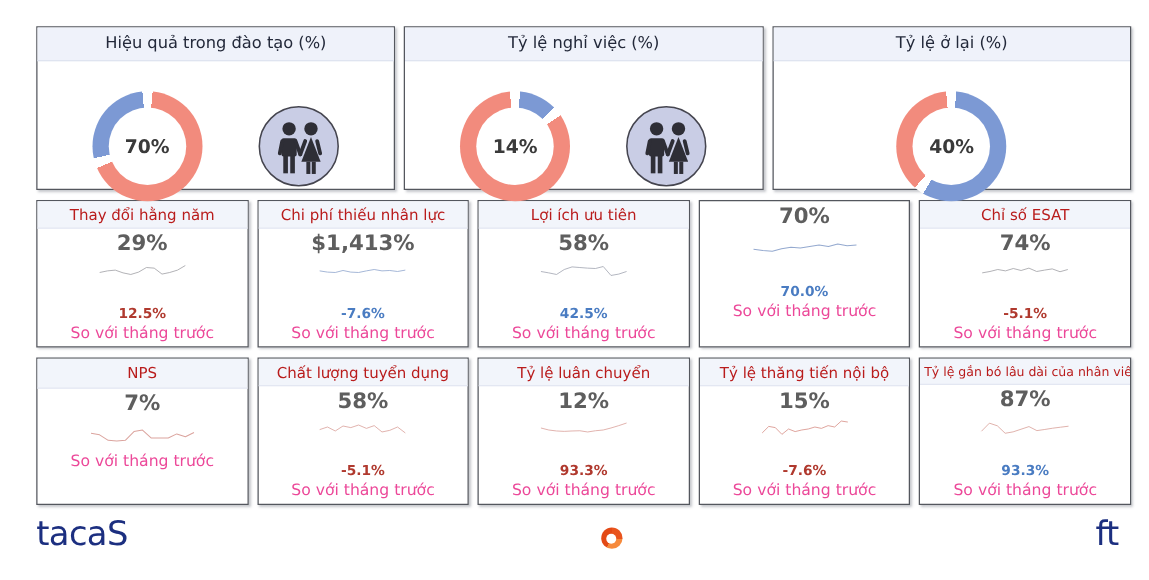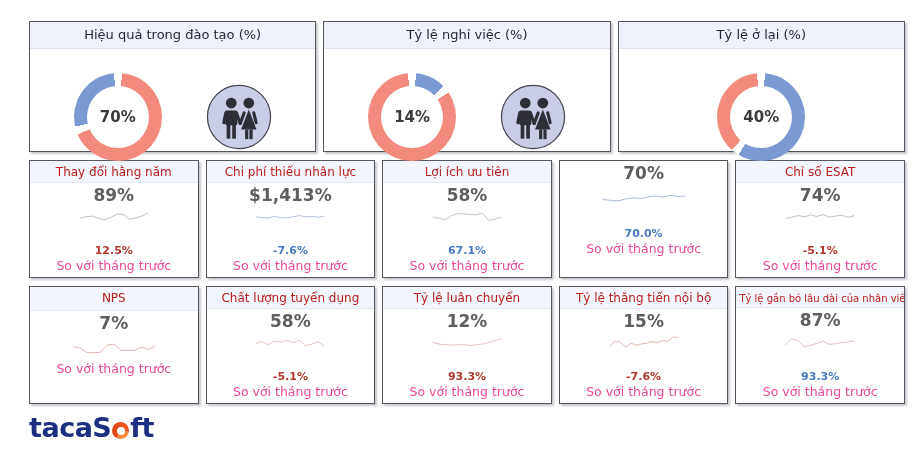--- a/index.html
+++ b/index.html
@@ -39,23 +39,23 @@
     font-size:12px;color:#b91c1c;padding:4px 3px 5px;
     white-space:nowrap;overflow:hidden;
   }
   .card-head.small{font-size:10px;padding-top:6px;}
   .card-value{font-size:17px;font-weight:bold;color:#5e5e5e;margin-top:3px;line-height:1.15;}
   .spark{width:112px;height:25px;margin:1px auto 0;display:block;}
   .card-change{font-size:11px;font-weight:bold;margin-top:17px;}
   .card-note{font-size:12.5px;color:#ec4899;margin-top:1px;padding-bottom:4px;}
   
   .logo{
-    display:flex;justify-content:flex-start;align-items:center;
+    display:flex;justify-content:space-between;align-items:center;
     padding-right:10px;margin-top:7px;
-    font-size:27px;font-weight:bold;color:#1C2F80;letter-spacing:-.5px;
+    font-size:27px;font-weight:normal;color:#1C2F80;letter-spacing:-.5px;
   }
   .logo-o{
     width:17px;height:17px;border-radius:50%;position:relative;
     margin:6px 1px 0;display:inline-block;
     background:conic-gradient(#E9541D 0 27%,#F68A3C 27% 58%,#E34A16 58% 100%);
   }
   .logo-o::after{content:"";position:absolute;inset:4.5px;background:#fff;border-radius:50%;}
 </style>
 </head>
 <body>
@@ -138,21 +138,21 @@
         </div>
       </div>
     </section>
 
   </div>
 
   <div class="row">
 
     <section class="card">
       <header class="card-head">Thay đổi hằng năm</header>
-      <div class="card-value">89%</div>
+      <div class="card-value">29%</div>
       <svg class="spark" viewBox="0 0 120 34">
           <polyline points="4.0,19.6 14.2,17.5 24.4,16.5 34.5,20.1 44.7,22.2 54.9,19.1 65.1,13.1 75.3,13.9 85.5,21.7 95.6,19.6 105.8,16.5 116.0,10.5" fill="none" stroke="#a3a3a8" stroke-width="1.1" stroke-linejoin="round"></polyline>
         </svg>
       <div class="card-change" style="color: rgb(176, 57, 46);">12.5%</div>
       <div class="card-note">So với tháng trước</div>
     </section>
 
     <section class="card">
       <header class="card-head">Chi phí thiếu nhân lực</header>
       <div class="card-value">$1,413%</div>
@@ -162,21 +162,21 @@
       <div class="card-change" style="color: rgb(74, 124, 194);">-7.6%</div>
       <div class="card-note">So với tháng trước</div>
     </section>
 
     <section class="card">
       <header class="card-head">Lợi ích ưu tiên</header>
       <div class="card-value">58%</div>
       <svg class="spark" viewBox="0 0 120 34">
           <polyline points="4.0,18.3 14.2,20.1 24.4,22.2 34.5,15.7 44.7,12.3 54.9,13.1 65.1,13.9 75.3,14.4 85.5,11.8 95.6,23.5 105.8,21.7 116.0,18.3" fill="none" stroke="#a4a8b4" stroke-width="1.1" stroke-linejoin="round"></polyline>
         </svg>
-      <div class="card-change" style="color: rgb(74, 124, 194);">67.1%</div>
+      <div class="card-change" style="color: rgb(74, 124, 194);">42.5%</div>
       <div class="card-note">So với tháng trước</div>
     </section>
 
     <section class="card">
       <div class="card-value">70%</div>
       <svg class="spark" viewBox="0 0 120 34">
           <polyline points="4.0,19.6 14.2,20.9 24.4,21.7 34.5,19.1 44.7,17.5 54.9,18.3 65.1,16.5 75.3,14.9 85.5,16.5 95.6,13.9 105.8,15.7 116.0,14.9" fill="none" stroke="#94a9cf" stroke-width="1.1" stroke-linejoin="round"></polyline>
         </svg>
       <div class="card-change" style="color: rgb(74, 124, 194);">70.0%</div>
       <div class="card-note">So với tháng trước</div>

